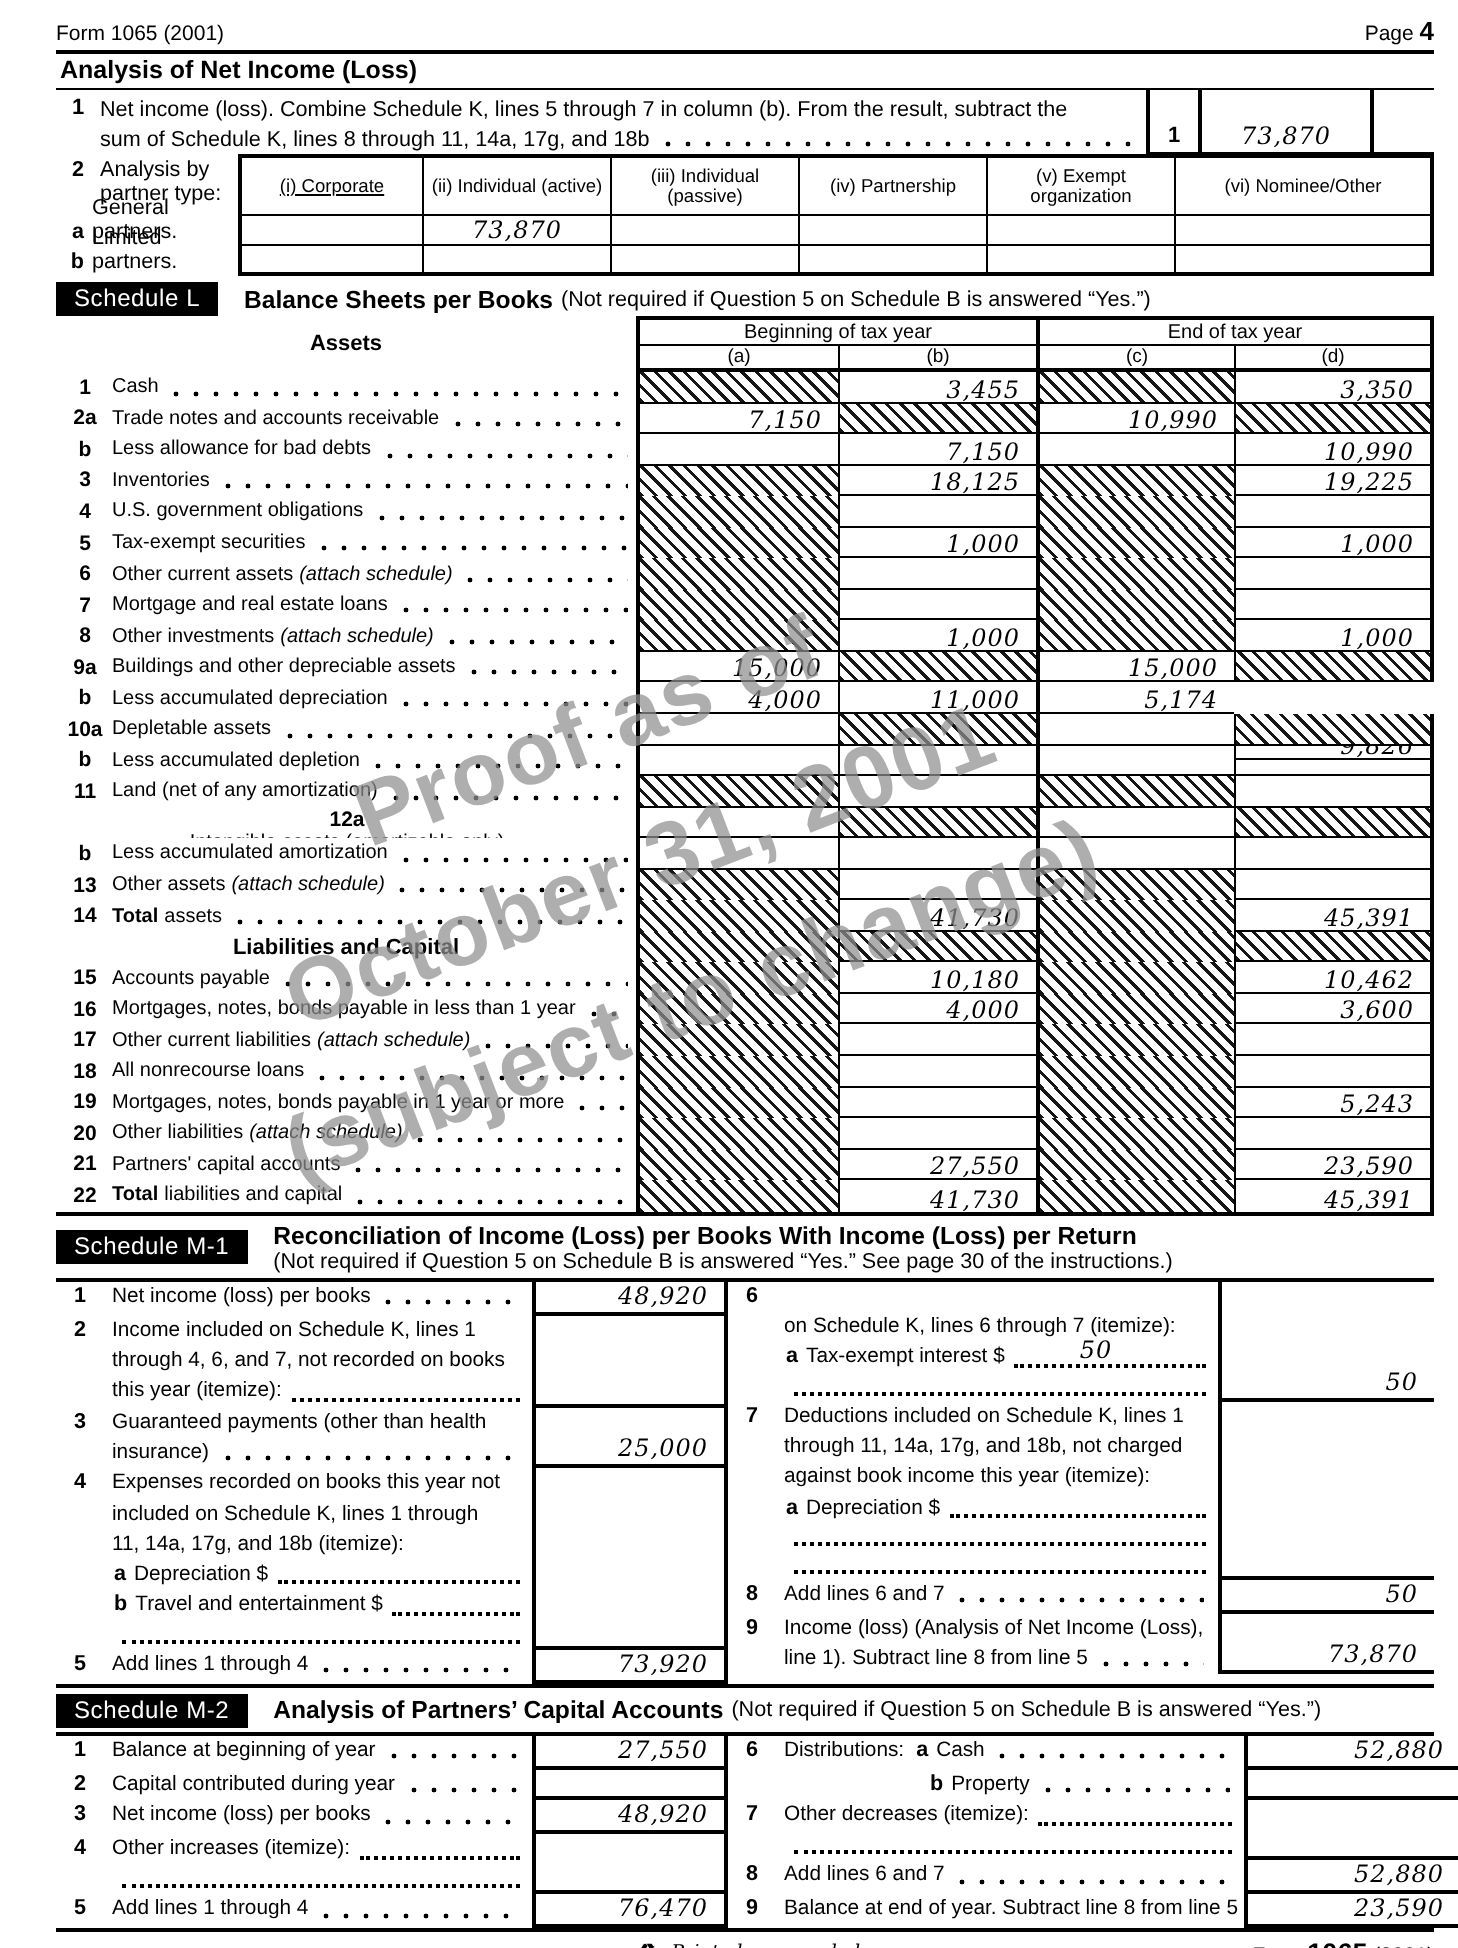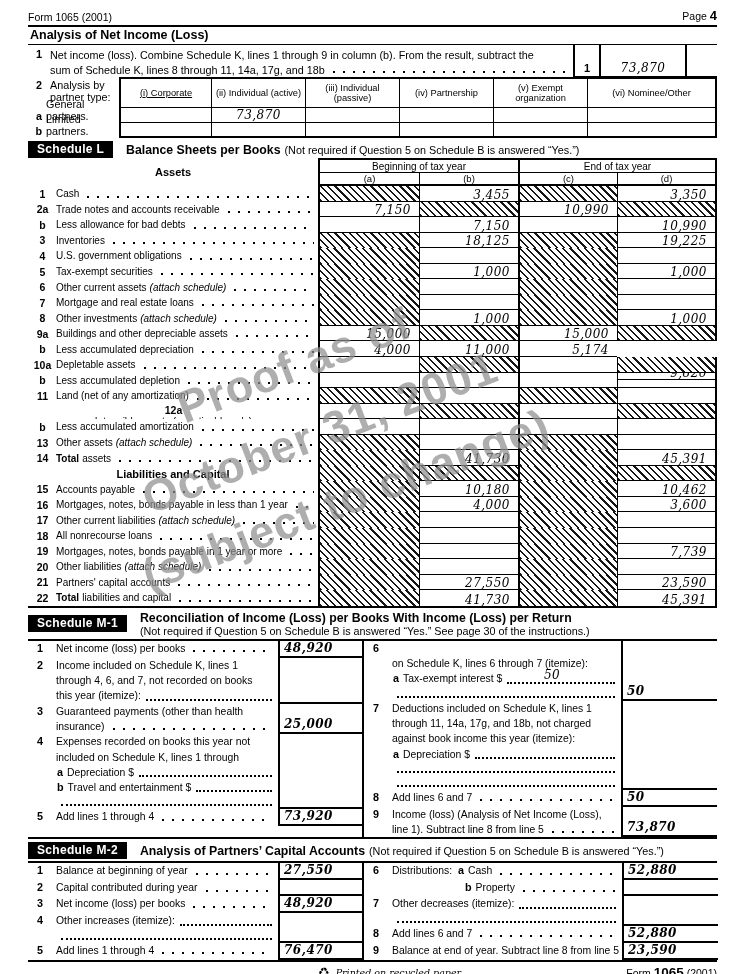--- a/index.html
+++ b/index.html
@@ -36,21 +36,21 @@
   .psub{font-weight:bold;width:14px;text-align:right;margin-right:4px;flex-shrink:0;}
   .pt-h{border-left:1.5px solid #000;border-top:2px solid #000;border-bottom:1.5px solid #000;
         display:flex;align-items:center;justify-content:center;text-align:center;
         font-size:9.3px;line-height:10.5px;padding:0 2px;}
   .pt-v{border-left:1.5px solid #000;border-bottom:1.5px solid #000;display:flex;align-items:flex-end;justify-content:center;}
   .pt-first{border-left:2px solid #000;text-decoration:underline;}
   .pt-last{border-right:2px solid #000;}
   .pt-bot{border-bottom:2px solid #000;}
   
   .bar{display:flex;align-items:center;margin-top:3px;}
-  .badge{background:#000;color:#fff;font-weight:bold;font-size:12px;padding:1px 9px 2px;letter-spacing:.3px;flex-shrink:0;}
+  .badge{background:#000;color:#fff;font-weight:normal;font-size:12px;padding:1px 9px 2px;letter-spacing:.3px;flex-shrink:0;}
   .btitle{font-weight:bold;font-size:12.3px;margin-left:13px;white-space:nowrap;}
   .bsub{font-size:10.8px;margin-left:4px;white-space:nowrap;}
   .m1bar{border-bottom:2.5px solid #000;padding-bottom:2px;}
   .m2bar{border-bottom:2.5px solid #000;padding-bottom:2px;}
   .bcol{margin-left:13px;}
   .bcol .btitle{margin-left:0;}
   .bcol .bsub{margin-left:0;display:block;}
   
   .l-grid{display:grid;grid-template-columns:290px 101px 99px 99px 100px;
           grid-template-rows:15px 13px;grid-auto-rows:15.55px;border-bottom:2.5px solid #000;}
@@ -69,21 +69,21 @@
   .l-it{font-style:italic;margin-left:3px;}
   .l-bold{font-weight:bold;margin-right:3px;}
   .l-subhead{display:flex;align-items:center;justify-content:center;font-weight:bold;font-size:11px;}
   
   .m-wrap{display:flex;align-items:stretch;border-bottom:2.5px solid #000;}
   .m-left{width:334px;display:flex;flex-direction:column;flex-shrink:0;}
   .m-right{flex:1;border-left:2px solid #000;display:flex;flex-direction:column;}
   .m-entry{display:flex;align-items:stretch;}
   .m-lab{flex:1;padding:0 3px 0 9px;overflow:hidden;}
   .m-val{border-left:2px solid #000;border-bottom:2px solid #000;display:flex;align-items:flex-end;
-         padding:0 8px 1px 4px;flex-shrink:0;font-weight:bold;}
+         justify-content:flex-end;padding:0 8px 1px 16px;flex-shrink:0;}
   .m-line{display:flex;align-items:baseline;white-space:nowrap;}
   .m1t .m-line{line-height:15.3px;font-size:10.4px;}
   .m2t .m-line{line-height:14.6px;font-size:10.4px;}
   .m-num{font-weight:bold;width:19px;flex-shrink:0;font-size:10.8px;}
   .m-sub{font-weight:bold;margin:0 4px 0 1px;font-size:10.8px;}
   
   .footer{display:flex;align-items:center;margin-top:3px;font-size:10px;}
   .recycle{margin-left:290px;font-size:13px;line-height:13px;}
   .rec-text{font-style:italic;margin-left:6px;font-family:"DejaVu Serif",serif;font-size:9.5px;}
   .foot-right{margin-left:auto;font-size:10.5px;}
@@ -110,21 +110,21 @@
       <span>Page</span>
       <span class="pg-num">4</span>
     </span>
   </div>
 
   <div class="a-title">Analysis of Net Income (Loss)</div>
 
   <div class="a-line1">
     <div class="a1-ln">1</div>
     <div class="a1-text">
-      <div>Net income (loss). Combine Schedule K, lines 1 through 9 in column (b). From the result, subtract the</div>
+      <div>Net income (loss). Combine Schedule K, lines 5 through 7 in column (b). From the result, subtract the</div>
       <div class="flexline">
         <span>sum of Schedule K, lines 8 through 11, 14a, 17g, and 18b</span>
         <span class="dots"></span>
       </div>
     </div>
     <div class="a1-box">1</div>
     <div class="a1-val">
         <span class="hw">73,870</span>
       </div>
     <div class="a1-tail"></div>
@@ -440,21 +440,21 @@
       <div class="l-cell bl1 br2 bb" style="grid-area: 25 / 5;"></div>
       <div class="l-lab" style="grid-area: 26 / 1;">
         <span class="l-num">19</span>
         <span>Mortgages, notes, bonds payable in 1 year or more</span>
         <span class="dots"></span>
       </div>
       <div class="l-cell bl2 hatch" style="grid-area: 26 / 2;"></div>
       <div class="l-cell bl1 bb" style="grid-area: 26 / 3;"></div>
       <div class="l-cell bl2 hatch" style="grid-area: 26 / 4;"></div>
       <div class="l-cell bl1 br2 bb" style="grid-area: 26 / 5;">
-        <span class="l-val hw">7,739</span>
+        <span class="l-val hw">5,243</span>
       </div>
       <div class="l-lab" style="grid-area: 27 / 1;">
         <span class="l-num">20</span>
         <span>Other liabilities</span>
         <span class="l-it">(attach schedule)</span>
         <span class="dots"></span>
       </div>
       <div class="l-cell bl2 hatch" style="grid-area: 27 / 2;"></div>
       <div class="l-cell bl1 bb" style="grid-area: 27 / 3;"></div>
       <div class="l-cell bl2 hatch" style="grid-area: 27 / 4;"></div>
@@ -546,20 +546,24 @@
         </div>
         <div class="m-entry">
           <div class="m-lab">
             <div class="m-line">
               <span class="m-num">4</span>
               <span>Expenses recorded on books this year not</span>
             </div>
             <div class="m-line">
               <span class="m-num"></span>
               <span>included on Schedule K, lines 1 through</span>
+            </div>
+            <div class="m-line">
+              <span class="m-num"></span>
+              <span>11, 14a, 17g, and 18b (itemize):</span>
             </div>
             <div class="m-line">
               <span class="m-num"></span>
               <span class="m-sub">a</span>
               <span>Depreciation $</span>
               <span class="fill"></span>
             </div>
             <div class="m-line">
               <span class="m-num"></span>
               <span class="m-sub">b</span>

